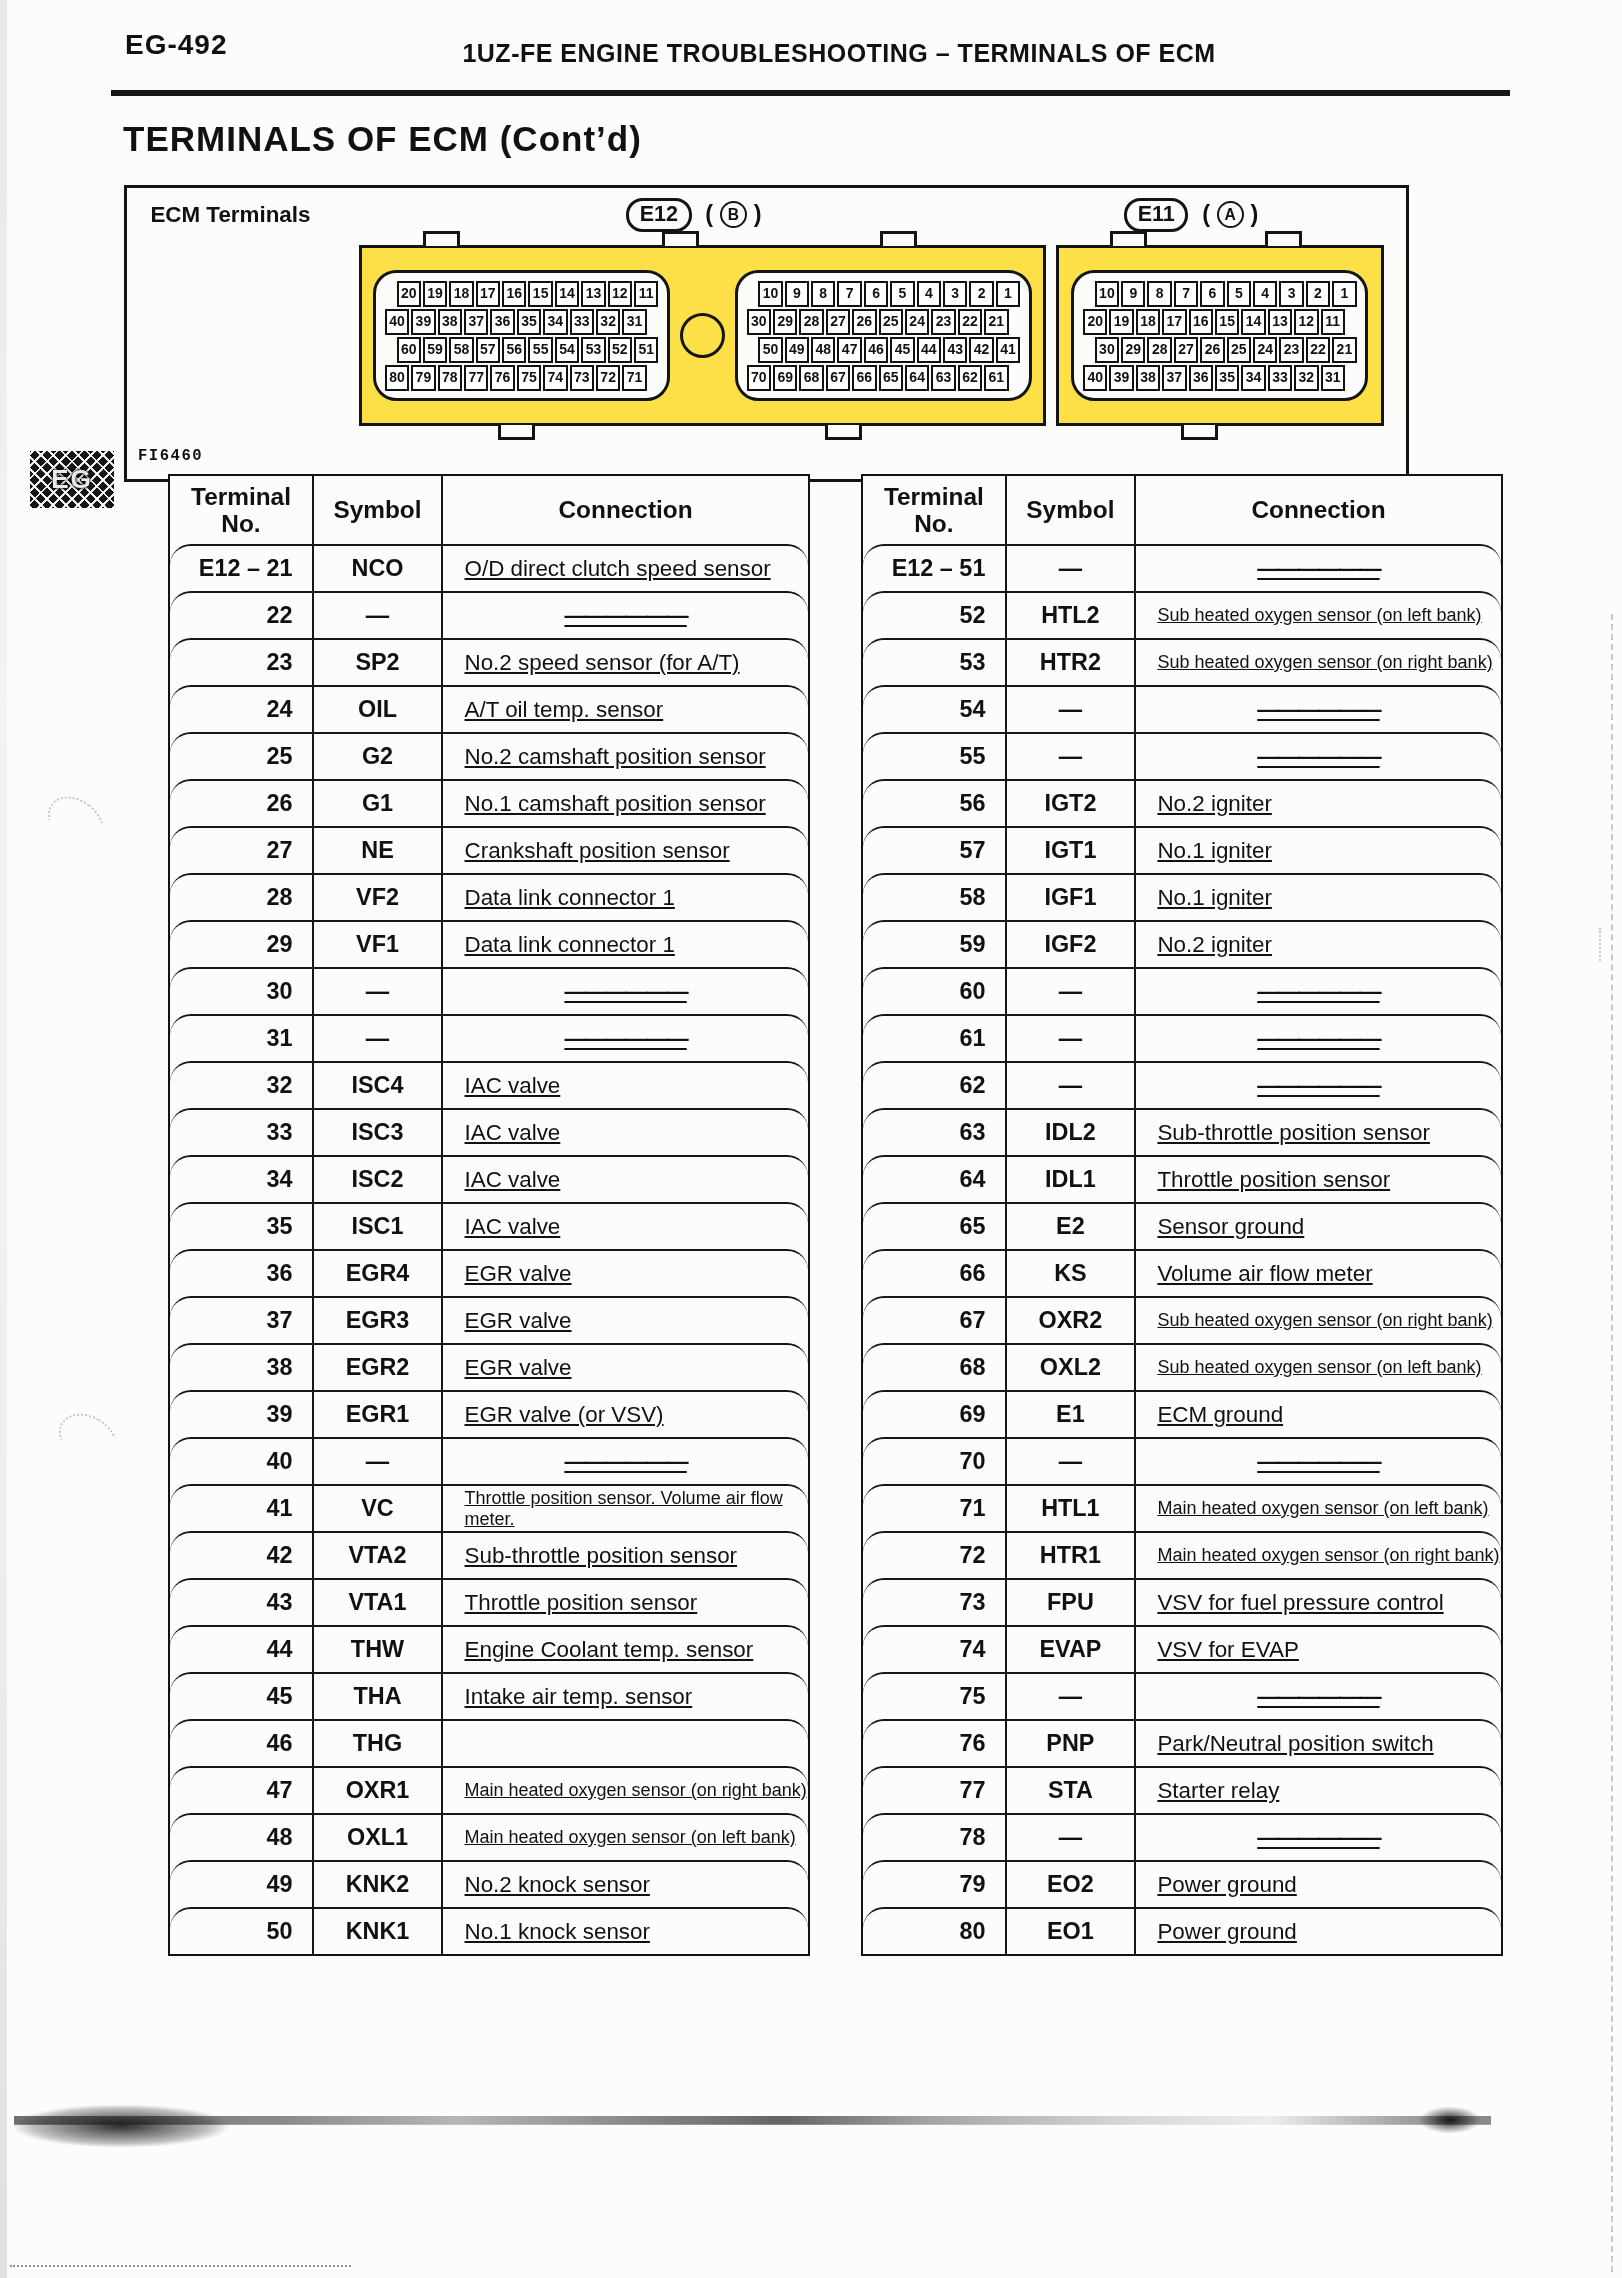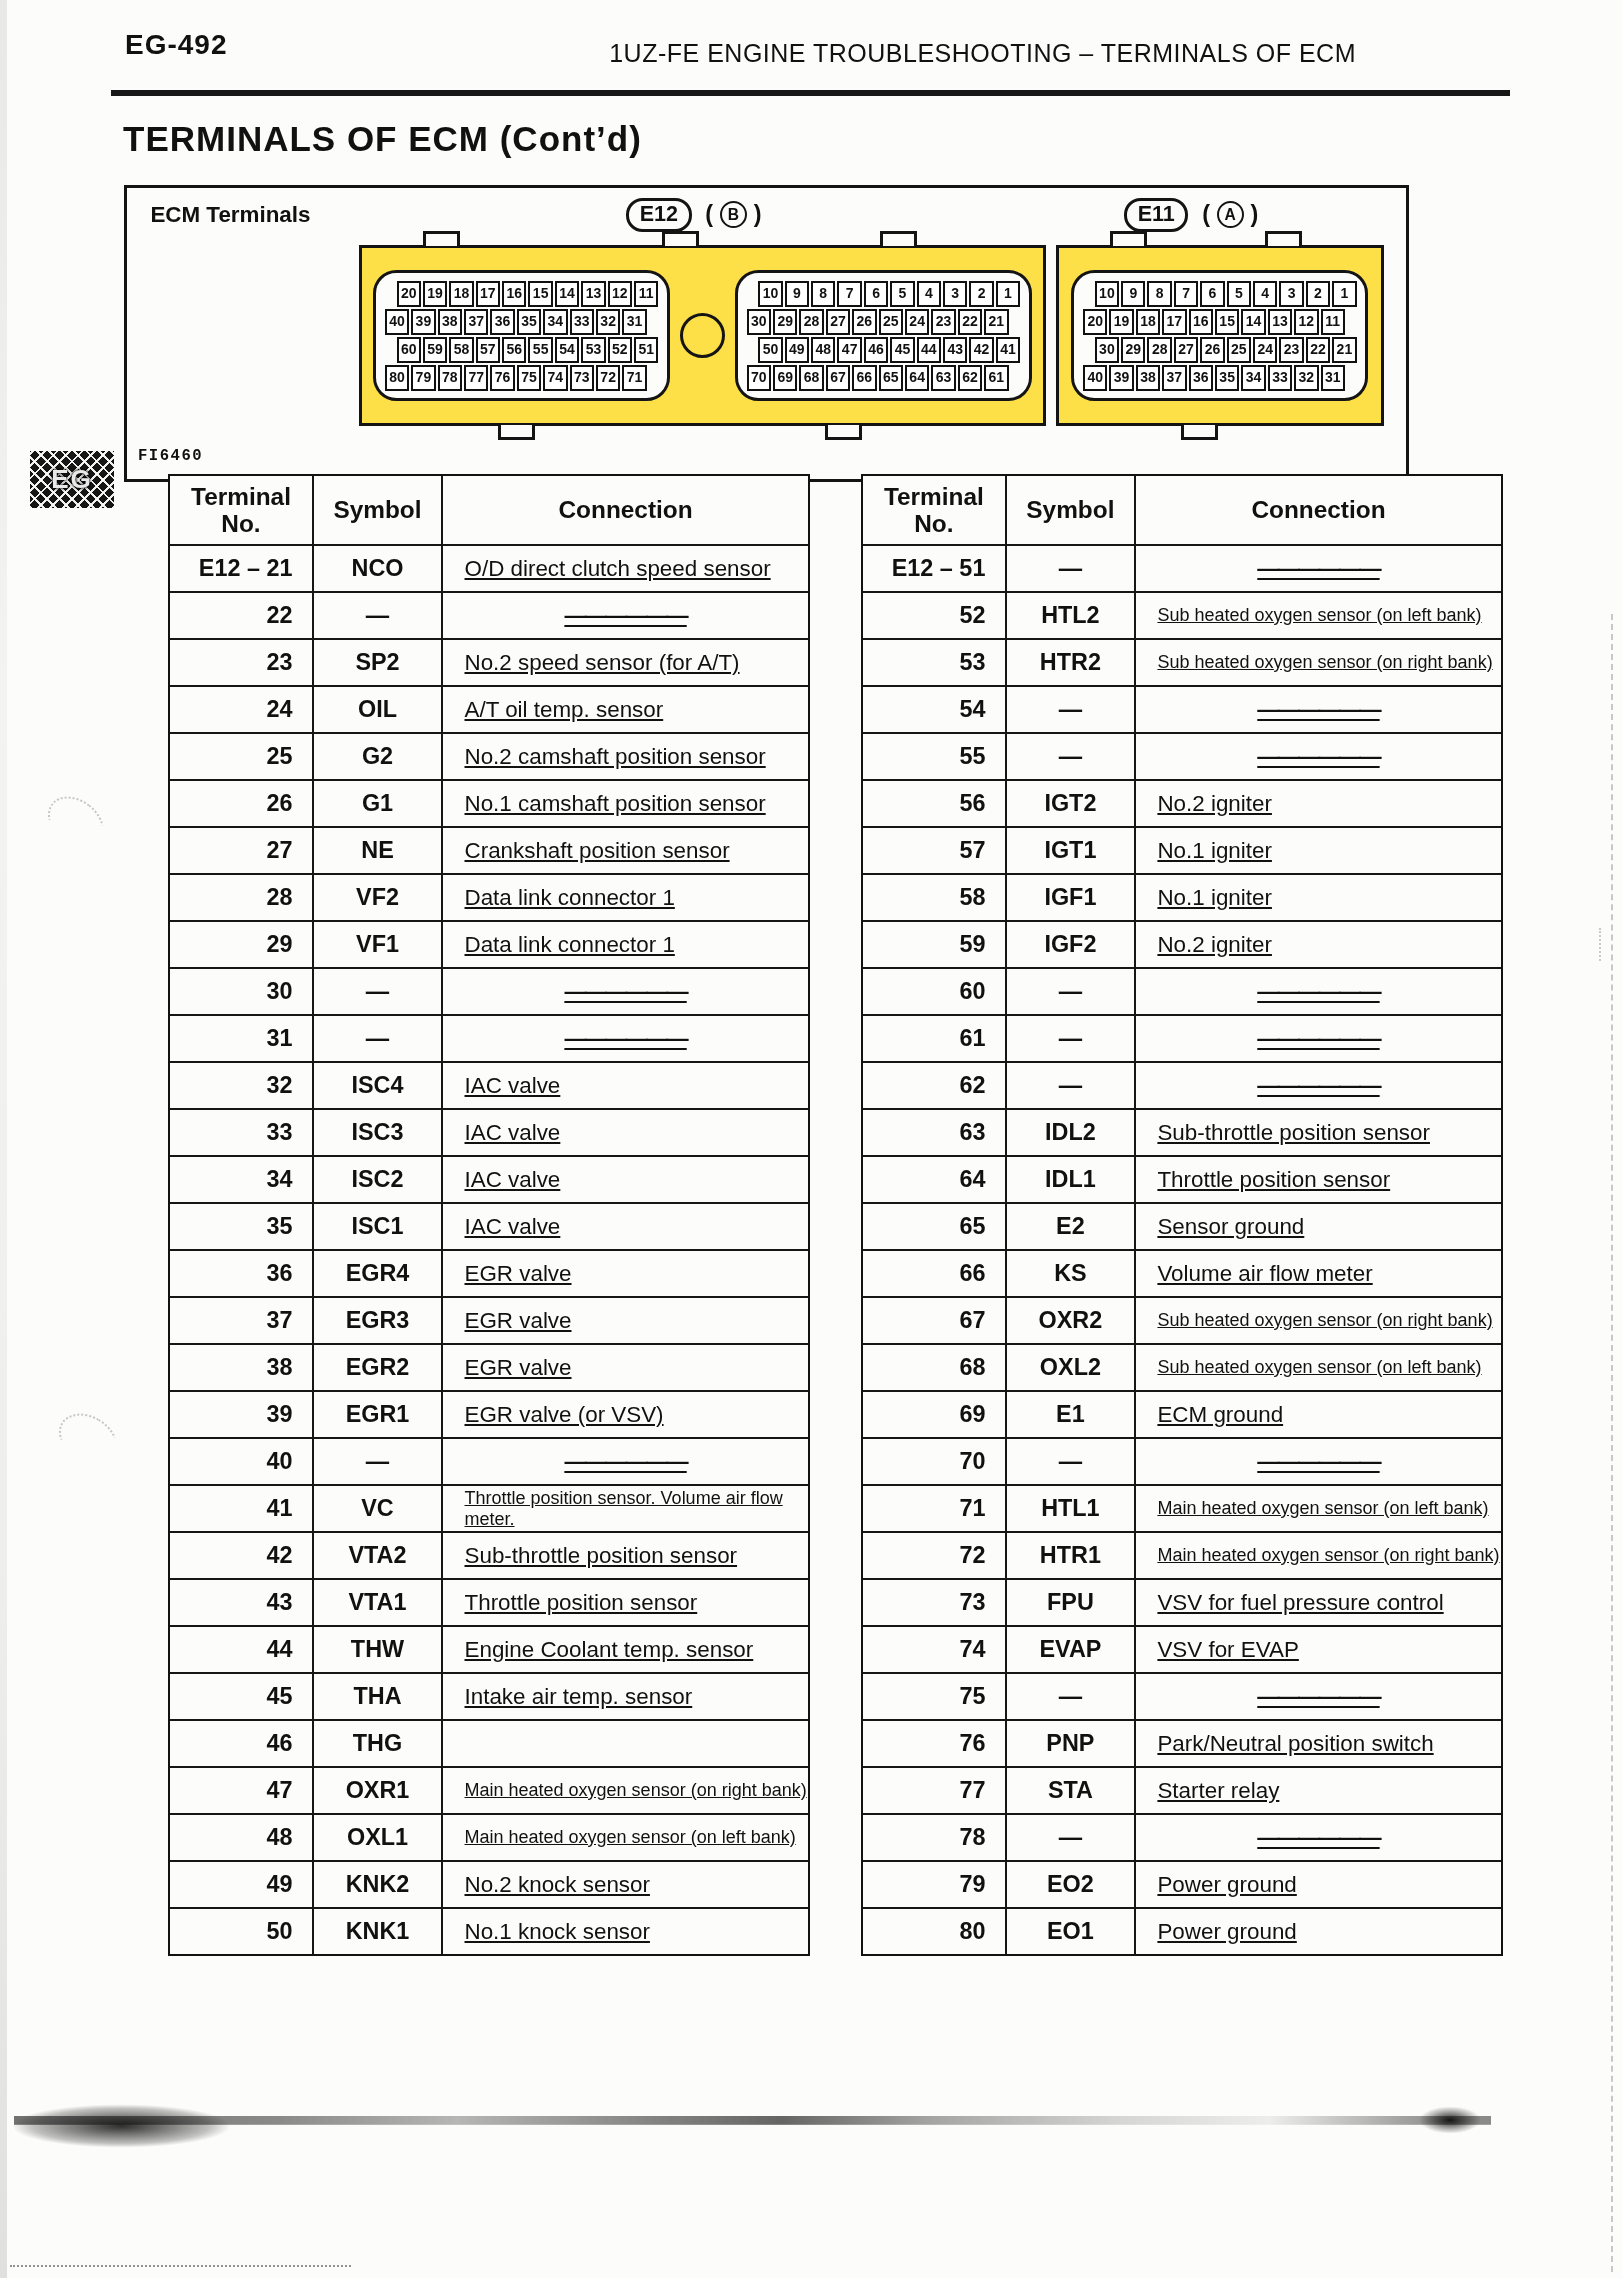--- a/index.html
+++ b/index.html
@@ -8,22 +8,22 @@
     position: relative;
     background: #fcfcfa;
     font-family: "Liberation Sans", sans-serif;
     color: #111;
     overflow: hidden;
   }
   .abs { position:absolute; }
 
   
   .page-number { left:125px; top:29px; font-size:28px; font-weight:bold; letter-spacing:1px; }
-  .header-title { left:322px; top:39px; width:1034px; text-align:right;
-                  font-size:25px; font-weight:normal; letter-spacing:0.5px; }
+  .header-title { left:322px; top:39px; width:1034px; text-align:center;
+                  font-size:25px; font-weight:bold; letter-spacing:0.5px; }
   .header-rule { left:111px; top:90px; width:1399px; height:5.9px; background:#171717; }
 
   .section-title { left:123px; top:119px; font-size:35px; font-weight:bold; letter-spacing:1px; }
 
   
   .tab-eg {
     left:30px; top:451px; width:84px; height:57px;
     background-color:#161616;
     background-image:
       repeating-linear-gradient(45deg, rgba(252,252,250,.95) 0 2px, transparent 2px 8.8px),
@@ -82,21 +82,21 @@
   .bolt-circle { width:45px; height:45px; flex:none; border:3.4px solid #141414; border-radius:50%; }
 
   .fig-code { left:138px; top:447px; font-size:15.6px; font-weight:bold; letter-spacing:1.5px;font-family:Liberation Mono, monospace; }
 
   
   .tables { left:124px; top:474px; width:1379px; display:flex; gap:6.8px; }
   .half { flex:1; border:2.9px solid #121212; background:#fcfcfa;margin-left:44px; }
   .t-head { display:flex; height:68px; }
   .t-head .cell { justify-content:center; text-align:center; font-size:24.4px; font-weight:bold; line-height:1.12; }
   .t-head .h-no span { display:inline-block; width:107px; }
-  .t-row { display:flex; height:47px; border-top:2.1px solid #161616; }
+  .t-row { display:flex; height:47px; border-top:2.1px solid #161616;border-radius:21px; }
   .cell { display:flex; align-items:center; }
   .h-no, .c-no   { width:144px; border-right:2.4px solid #161616; }
   .h-sym, .c-sym { width:129px; border-right:2.4px solid #161616; }
   .h-con, .c-con { flex:1; }
   .c-no  { justify-content:flex-end; padding-right:19.5px; font-size:23.4px; font-weight:600; white-space:nowrap; }
   .c-sym { justify-content:center; font-size:23.4px; font-weight:600; }
   .c-con { padding-left:21.5px; font-size:22.4px;text-decoration:underline; }
   .c-con.small { font-size:18px; }
   .c-con.dash  { justify-content:center; padding-left:0; letter-spacing:-2px; font-weight:600; }
 

